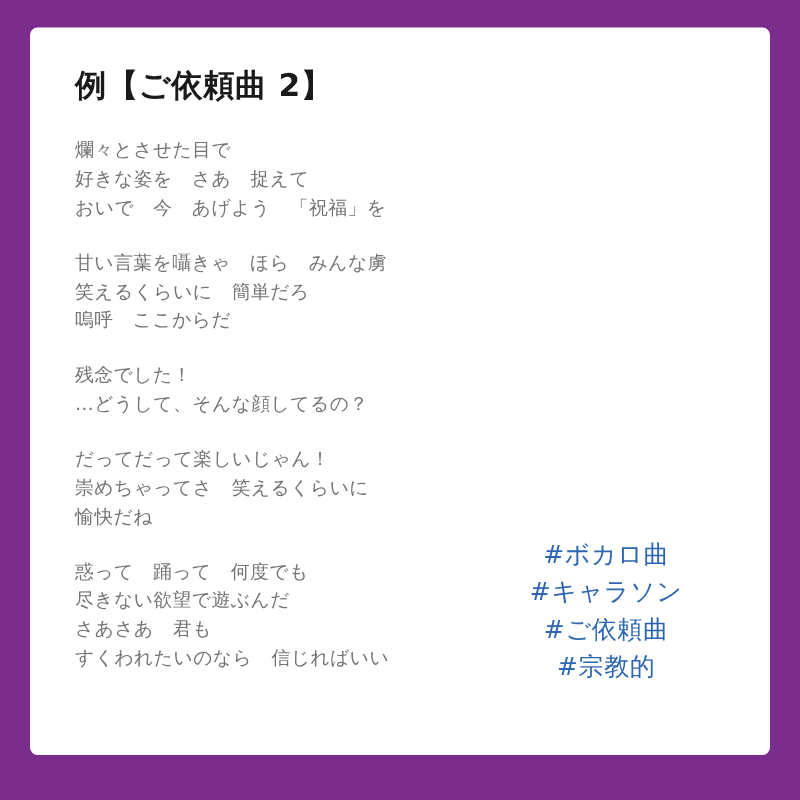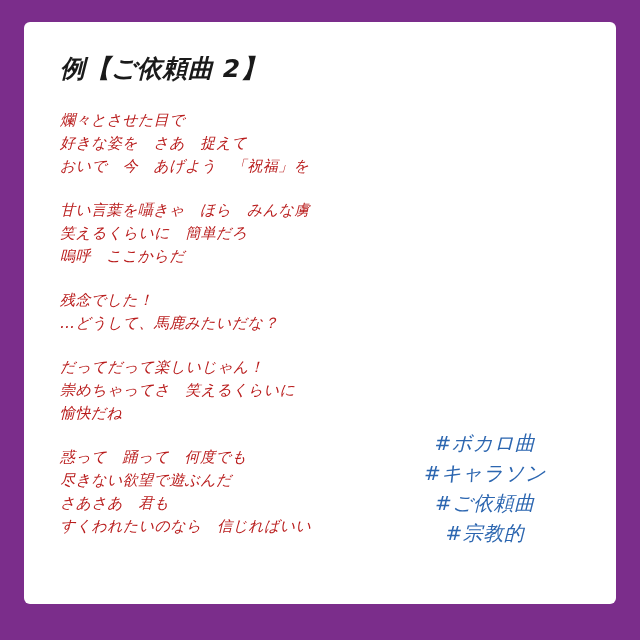--- a/index.html
+++ b/index.html
@@ -12,21 +12,20 @@
     background: #7B2D8B;
     font-family: "Liberation Sans", sans-serif;
     overflow: hidden;
   }
   .page {
     position: relative;
     width: 640px;
     height: 532px;
     background: #7B2D8B;
     box-sizing: border-box;
-    font-style: italic;
   }
   .card {
     position: absolute;
     left: 24px;
     top: 22px;
     width: 592px;
     height: 582px;
     background: #FFFFFF;
     border-radius: 6px;
     box-sizing: border-box;
@@ -44,21 +43,21 @@
     font-size: 25px;
     color: #1a1a1a;
     letter-spacing: 0.5px;
     margin: 0 0 24px 0;
     white-space: nowrap;
   }
   .lyrics {
     font-family: "DejaVu Sans", "Liberation Sans", sans-serif;
     font-size: 15px;
     line-height: 23px;
-    color: #b91c1c;
+    color: #737373;
     letter-spacing: 0.4px;
   }
   .stanza {
     margin-bottom: 21px;
   }
   .stanza:last-child {
     margin-bottom: 0;
   }
   .line {
     white-space: pre;
@@ -96,21 +95,21 @@
         </div>
 
         <div class="stanza">
           <div class="line">甘い言葉を囁きゃ　ほら　みんな虜</div>
           <div class="line">笑えるくらいに　簡単だろ</div>
           <div class="line">嗚呼　ここからだ</div>
         </div>
 
         <div class="stanza">
           <div class="line">残念でした！</div>
-          <div class="line">…どうして、馬鹿みたいだな？</div>
+          <div class="line">…どうして、そんな顔してるの？</div>
         </div>
 
         <div class="stanza">
           <div class="line">だってだって楽しいじゃん！</div>
           <div class="line">崇めちゃってさ　笑えるくらいに</div>
           <div class="line">愉快だね</div>
         </div>
 
         <div class="stanza">
           <div class="line">惑って　踊って　何度でも</div>

